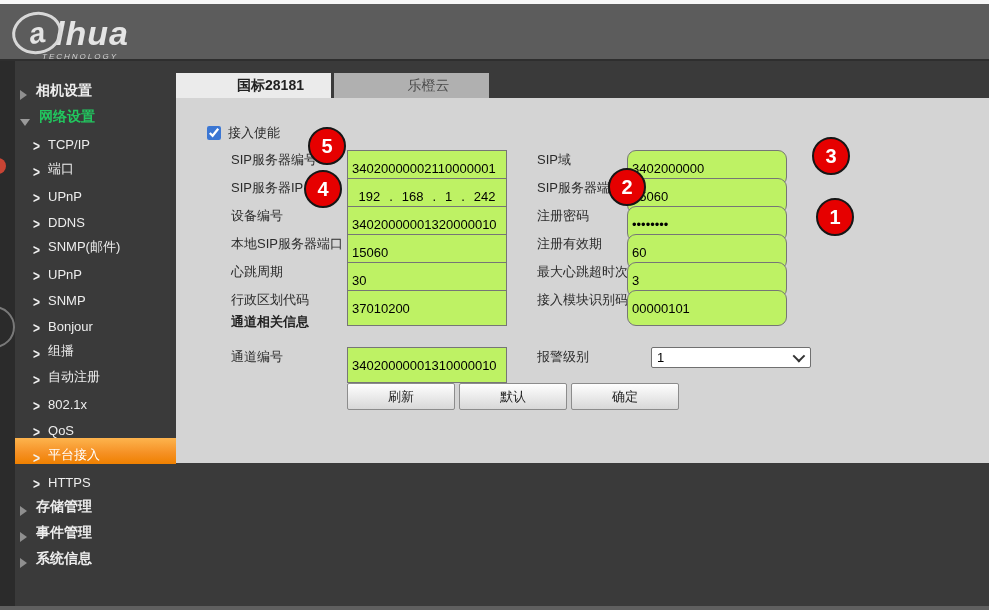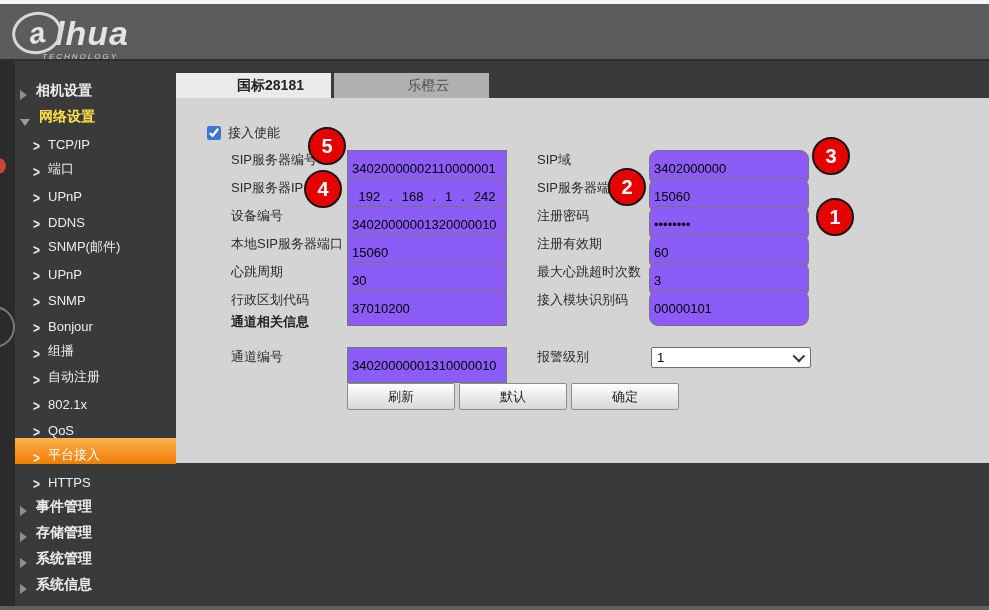--- a/index.html
+++ b/index.html
@@ -20,43 +20,43 @@
   
   .left-strip{position:absolute;left:0;top:61px;width:15px;height:549px;background:#2b2b2b;}
   .bottom-strip{position:absolute;left:0;bottom:0;width:989px;height:4px;background:#5f5f5f;}
   
   .sidebar{position:absolute;left:15px;top:74px;width:161px;}
   .s-item{height:26px;display:flex;align-items:flex-end;cursor:pointer;}
   .s-item.sec{padding-left:5px;}
   .s-item.sub{padding-left:18px;}
   .s-label{color:#ededed;font-size:13px;margin-left:8px;white-space:nowrap;}
   .sec .s-label{font-size:14px;font-weight:bold;margin-left:9px;}
-  .sec.dim .s-label{color:#fde047;}
+  .sec.dim .s-label{color:#22c55e;}
   .tri-r{width:0;height:0;border-left:7px solid #8f8f8f;border-top:5px solid transparent;border-bottom:5px solid transparent;}
   .tri-d{width:0;height:0;border-top:7px solid #9a9a9a;border-left:5px solid transparent;border-right:5px solid transparent;}
   .chev-r{color:#f2f2f2;font-size:12px;font-weight:bold;line-height:12px;transform:scaleY(1.25);}
   .s-item.selected{background:linear-gradient(180deg,#fdb44e 0%,#f69226 55%,#ef8000 100%);}
   .s-item.selected .s-label{color:#fff;}
   
   .tabs{position:absolute;left:176px;top:73px;display:flex;}
   .tab{width:121px;height:25px;display:flex;align-items:center;justify-content:center;font-size:14px;cursor:pointer;padding-left:34px;}
   .tab.active{background:#ebebeb;color:#222;font-weight:bold;margin-right:3px;}
   .tab.inactive{background:#b0b0b0;color:#4c4c4c;}
   
   .panel{position:absolute;left:176px;top:98px;width:813px;height:365px;background:#d4d4d4;}
   .enable-row{position:absolute;left:31px;top:27px;height:16px;display:flex;align-items:center;}
   .enable-row input{width:14px;height:14px;margin:0;accent-color:#3b76d3;}
   .enable-label{font-size:13px;color:#2b2b2b;margin-left:7px;}
   .frow{position:absolute;height:20px;}
   .flabel{position:absolute;font-size:13px;color:#2b2b2b;line-height:20px;white-space:nowrap;}
   .l1{left:55px;}
   .l2{left:361px;}
-  .input{position:absolute;width:160px;height:36px;box-sizing:border-box;border:1px solid #767676;background:#8b5cf6;font-size:13px;color:#000;padding:0 4px;font-family:"Liberation Sans","DejaVu Sans",sans-serif;}
+  .input{position:absolute;width:160px;height:36px;box-sizing:border-box;border:1px solid #767676;background:#bef264;font-size:13px;color:#000;padding:0 4px;font-family:"Liberation Sans","DejaVu Sans",sans-serif;}
   .i1{left:171px;}
-  .i2{left:473px;border-radius:9px;}
+  .i2{left:451px;border-radius:9px;}
   .ipbox{display:flex;align-items:center;justify-content:space-around;padding:0 6px;}
   .ipbox span{font-size:13px;color:#000;}
   .ipsep::before{content:".";}
   .section-title{position:absolute;left:55px;top:215px;font-size:13px;font-weight:bold;color:#222;}
   .selectbox{position:absolute;left:475px;width:160px;height:21px;box-sizing:border-box;border:1px solid #707070;background:#fff;border-radius:2px;display:flex;align-items:center;padding:0 5px;cursor:pointer;}
   .selectbox .val{font-size:13px;color:#000;flex:1;}
   .chev-d{width:7px;height:7px;border-right:2px solid #333;border-bottom:2px solid #333;transform:rotate(45deg) translateY(-2px);margin-right:3px;}
   .btn-row{position:absolute;left:171px;top:285px;display:flex;}
   .btn{width:106px;height:25px;margin-right:4px;background:linear-gradient(180deg,#fefefe,#d8d8d8);border:1px solid #8c8c8c;border-radius:2px;font-size:13px;color:#222;display:flex;align-items:center;justify-content:center;cursor:pointer;}
   
@@ -146,29 +146,25 @@
   <div class="s-item sub selected">
     <span class="chev-r">&gt;</span>
     <span class="s-label">平台接入</span>
   </div>
   <div class="s-item sub">
     <span class="chev-r">&gt;</span>
     <span class="s-label">HTTPS</span>
   </div>
   <div class="s-item sec">
     <span class="tri-r"></span>
+    <span class="s-label">存储管理</span>
+  </div>
+  <div class="s-item sec">
+    <span class="tri-r"></span>
     <span class="s-label">事件管理</span>
-  </div>
-  <div class="s-item sec">
-    <span class="tri-r"></span>
-    <span class="s-label">存储管理</span>
-  </div>
-  <div class="s-item sec">
-    <span class="tri-r"></span>
-    <span class="s-label">系统管理</span>
   </div>
   <div class="s-item sec">
     <span class="tri-r"></span>
     <span class="s-label">系统信息</span>
   </div>
 </div>
 
 <div class="tabs">
   <div class="tab active">国标28181</div>
   <div class="tab inactive">乐橙云</div>

